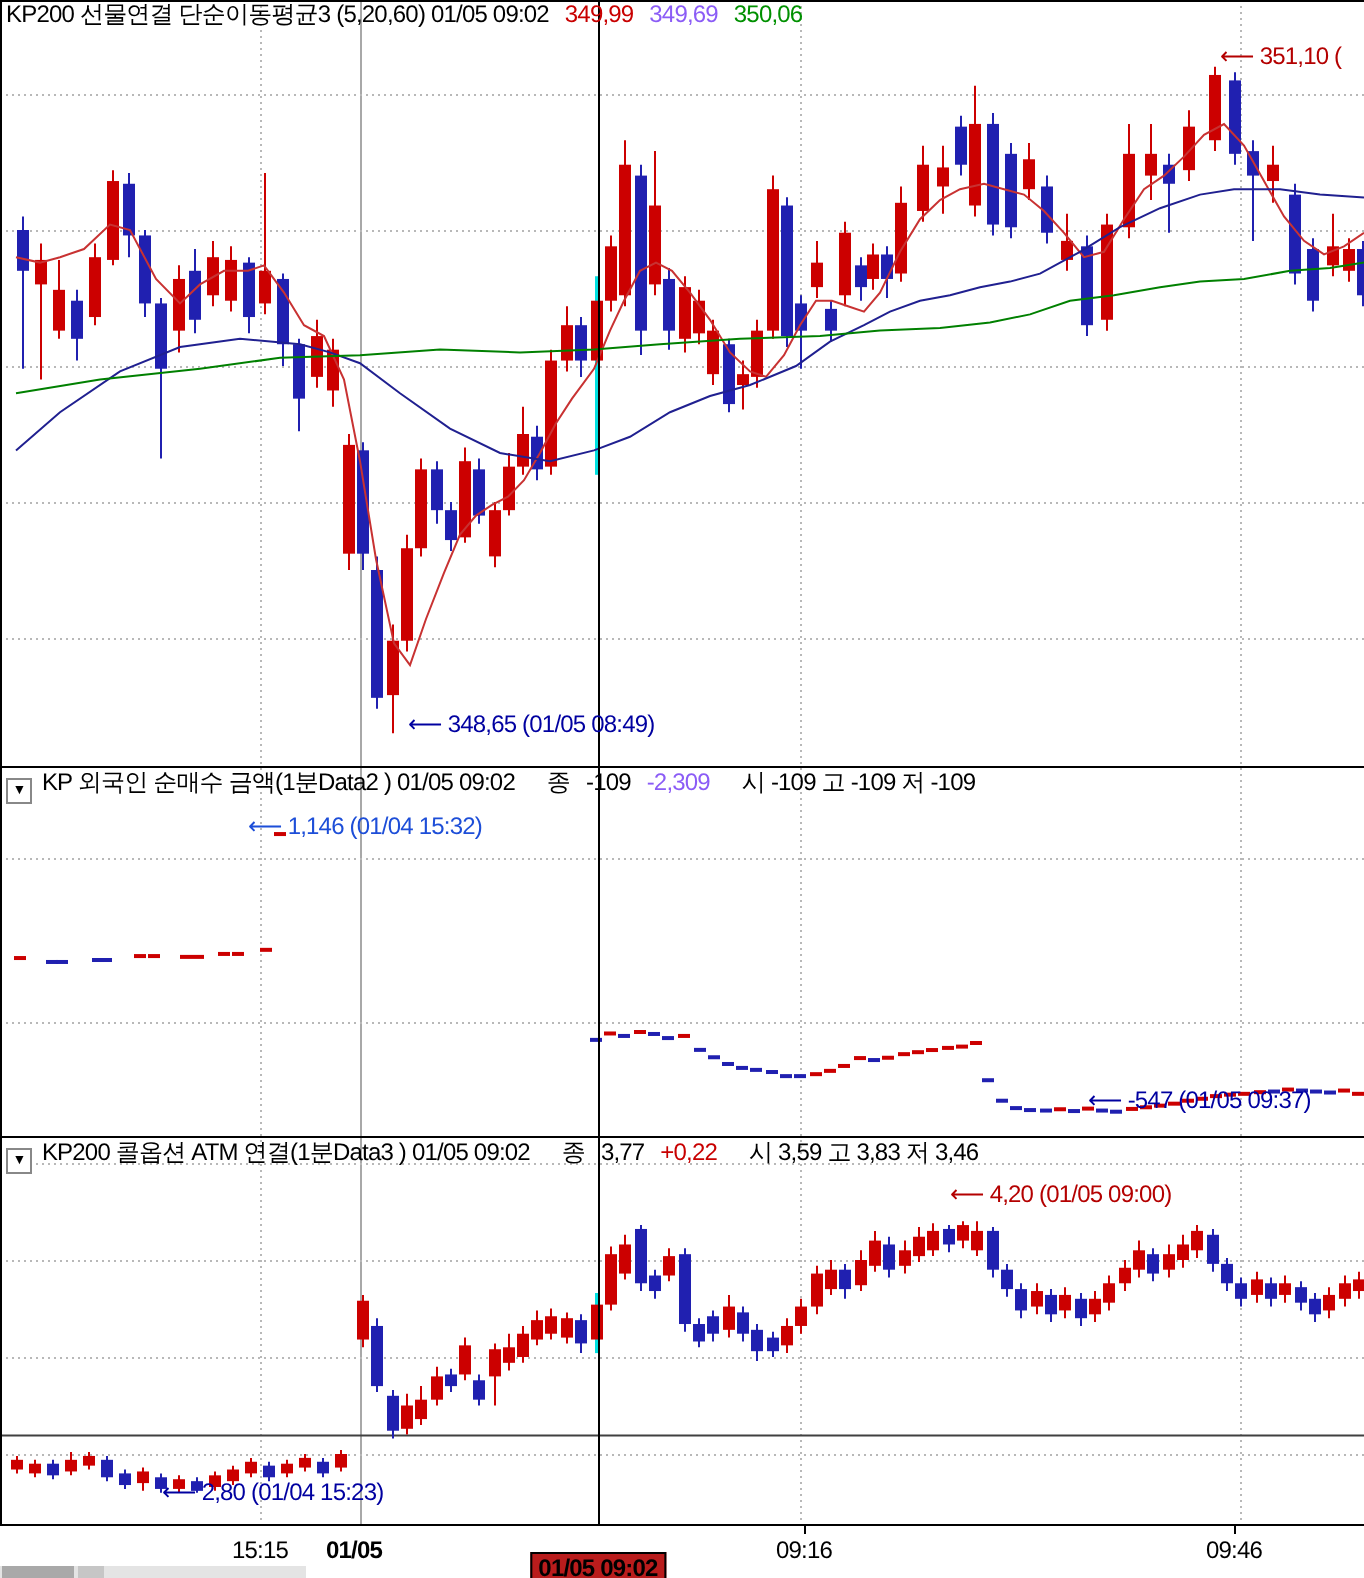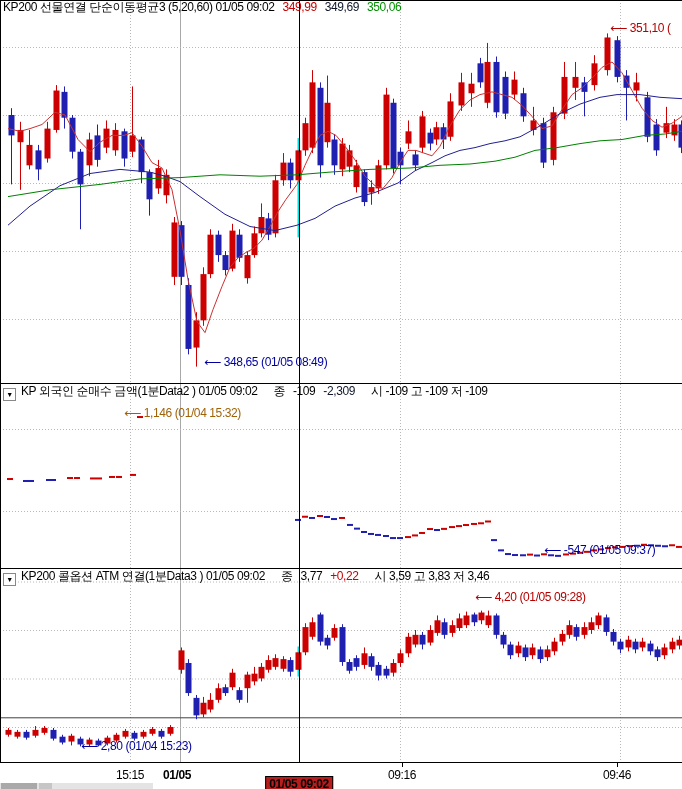--- a/index.html
+++ b/index.html
@@ -4,21 +4,21 @@
 <style>
   html,body{margin:0;padding:0;background:#fff;}
   .screen{position:relative;width:682px;height:789px;background:#fff;overflow:hidden;
           font-family:"Liberation Sans","DejaVu Sans",sans-serif;font-size:12px;color:#000;}
   #chart-svg{position:absolute;left:0;top:0;}
   .hdr{position:absolute;left:3px;white-space:nowrap;letter-spacing:-0.4px;line-height:13px;}
   .hdr .t{color:#000;}
   .hdr .gap{margin-left:13px;}
   .hdr .sgap{margin-left:5px;}
   .red{color:#c80000;}
-  .blue{color:#0f172a;text-align:center;}
+  .blue{color:#8b5cf6;text-align:center;}
   .green{color:#009000;}
   .tri{display:inline-block;width:11px;height:11px;border:1px solid #888;background:#fff;
        font-size:7px;line-height:11px;text-align:center;color:#000;vertical-align:-2px;margin-right:2px;}
   .ann{position:absolute;white-space:nowrap;line-height:13px;letter-spacing:-0.4px;}
   .ann .arr{margin-right:3px;font-size:12px;}
   #axis{position:absolute;left:0;top:762px;width:682px;height:21px;background:#fff;border-top:1px solid #000;}
   .ax{position:absolute;top:5px;transform:translateX(-50%);white-space:nowrap;letter-spacing:-0.4px;}
   .ax.bold{font-weight:bold;}
   .ax.boxed{border:1px solid #000;background:#b91c1c;padding:0 3px;font-weight:bold;top:13px;}
   .tick{position:absolute;top:0;width:1px;height:4px;background:#000;}
@@ -498,17 +498,17 @@
       <div class="tick" style="left: 402px;"></div>
       <div class="tick" style="left: 617px;"></div>
     </div>
 
   <div id="sb">
     <div class="th1"></div>
     <div class="th2"></div>
   </div>
 <div class="ann" style="left: 610px; top: 22px; color: rgb(180, 0, 0);"><span class="arr">⟵</span><span>351,10 (</span></div>
     <div class="ann" style="left: 204px; top: 356px; color: rgb(0, 0, 160);"><span class="arr">⟵</span><span>348,65 (01/05 08:49)</span></div>
-    <div class="ann" style="left: 124px; top: 407px; color: #a16207;"><span class="arr">⟵</span><span>1,146 (01/04 15:32)</span></div>
+    <div class="ann" style="left: 124px; top: 407px; color: #1d4ed8;"><span class="arr">⟵</span><span>1,146 (01/04 15:32)</span></div>
     <div class="ann" style="left: 544px; top: 544px; color: rgb(0, 0, 160);"><span class="arr">⟵</span><span>-547 (01/05 09:37)</span></div>
-    <div class="ann" style="left: 475px; top: 591px; color: rgb(180, 0, 0);"><span class="arr">⟵</span><span>4,20 (01/05 09:28)</span></div>
+    <div class="ann" style="left: 475px; top: 591px; color: rgb(180, 0, 0);"><span class="arr">⟵</span><span>4,20 (01/05 09:00)</span></div>
     <div class="ann" style="left: 81px; top: 740px; color: rgb(0, 0, 160);"><span class="arr">⟵</span><span>2,80 (01/04 15:23)</span></div>
   </div>
 
 </body></html>

